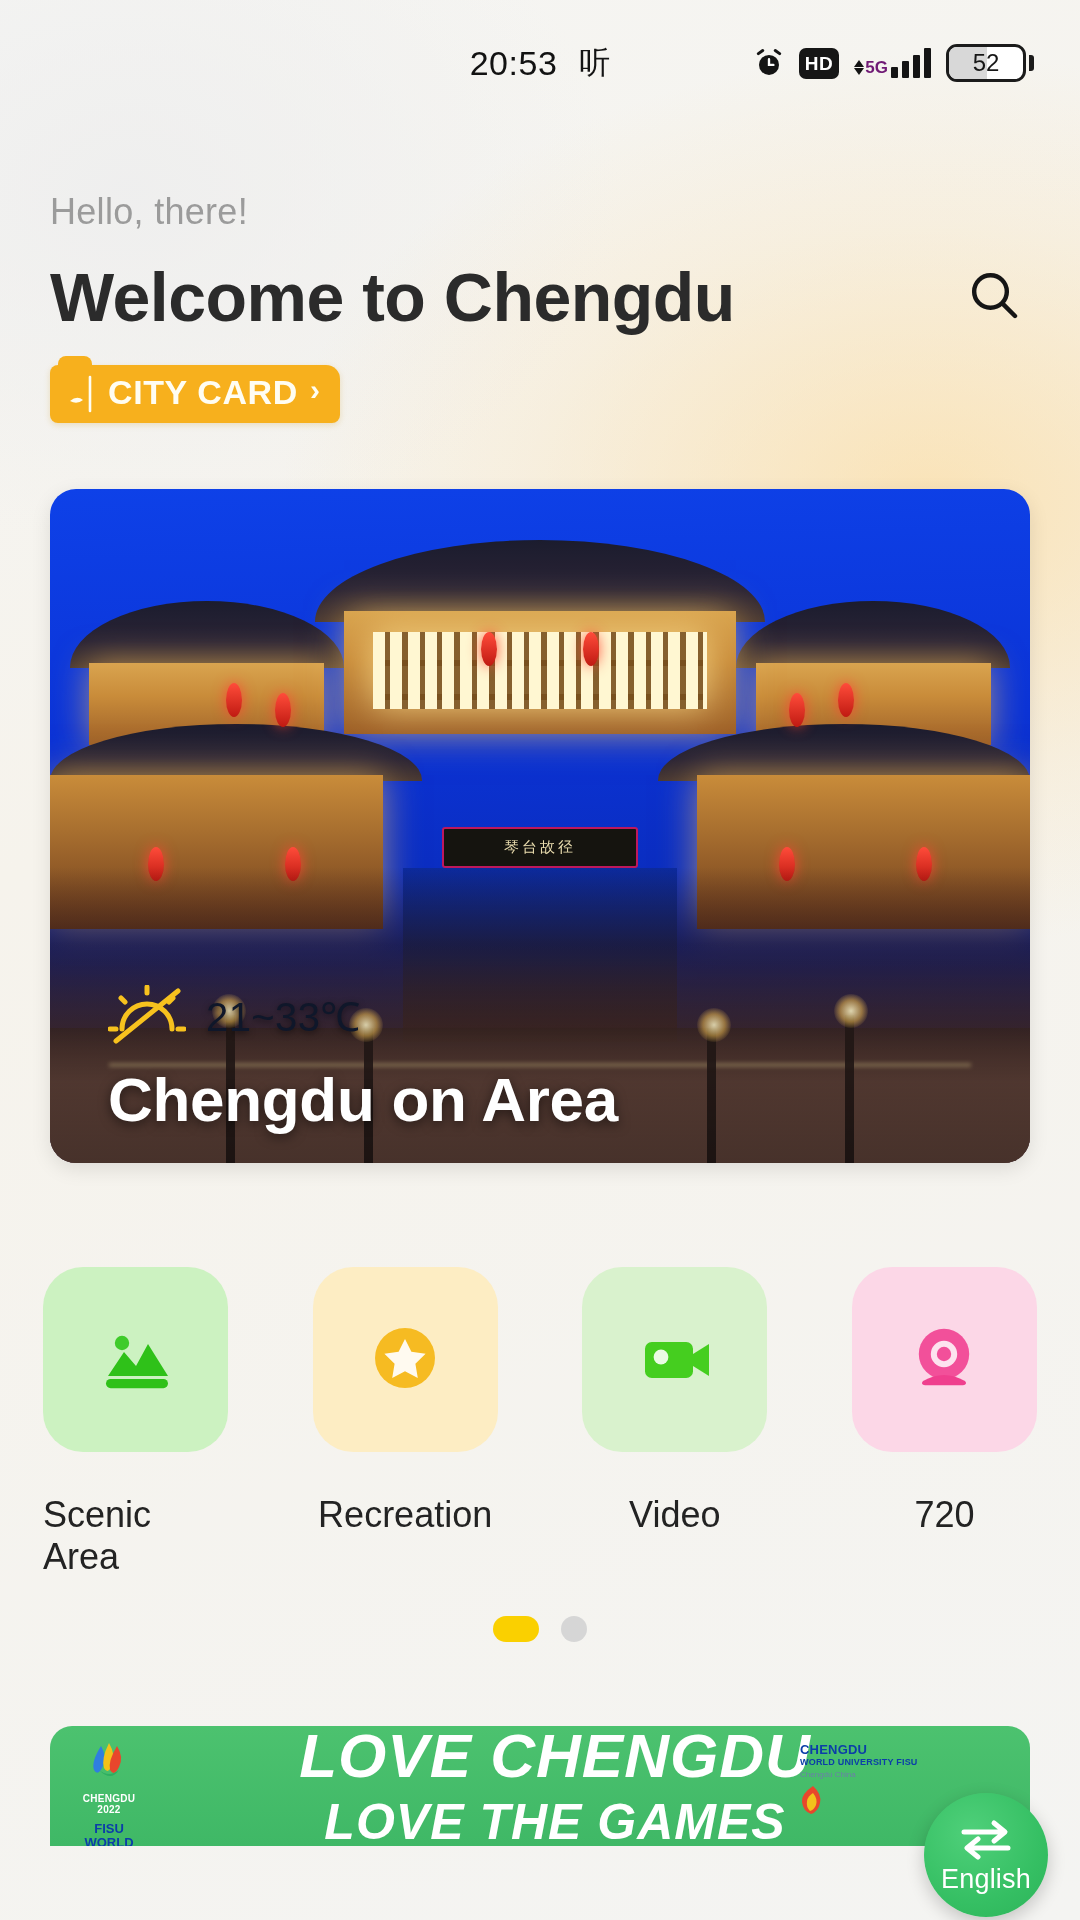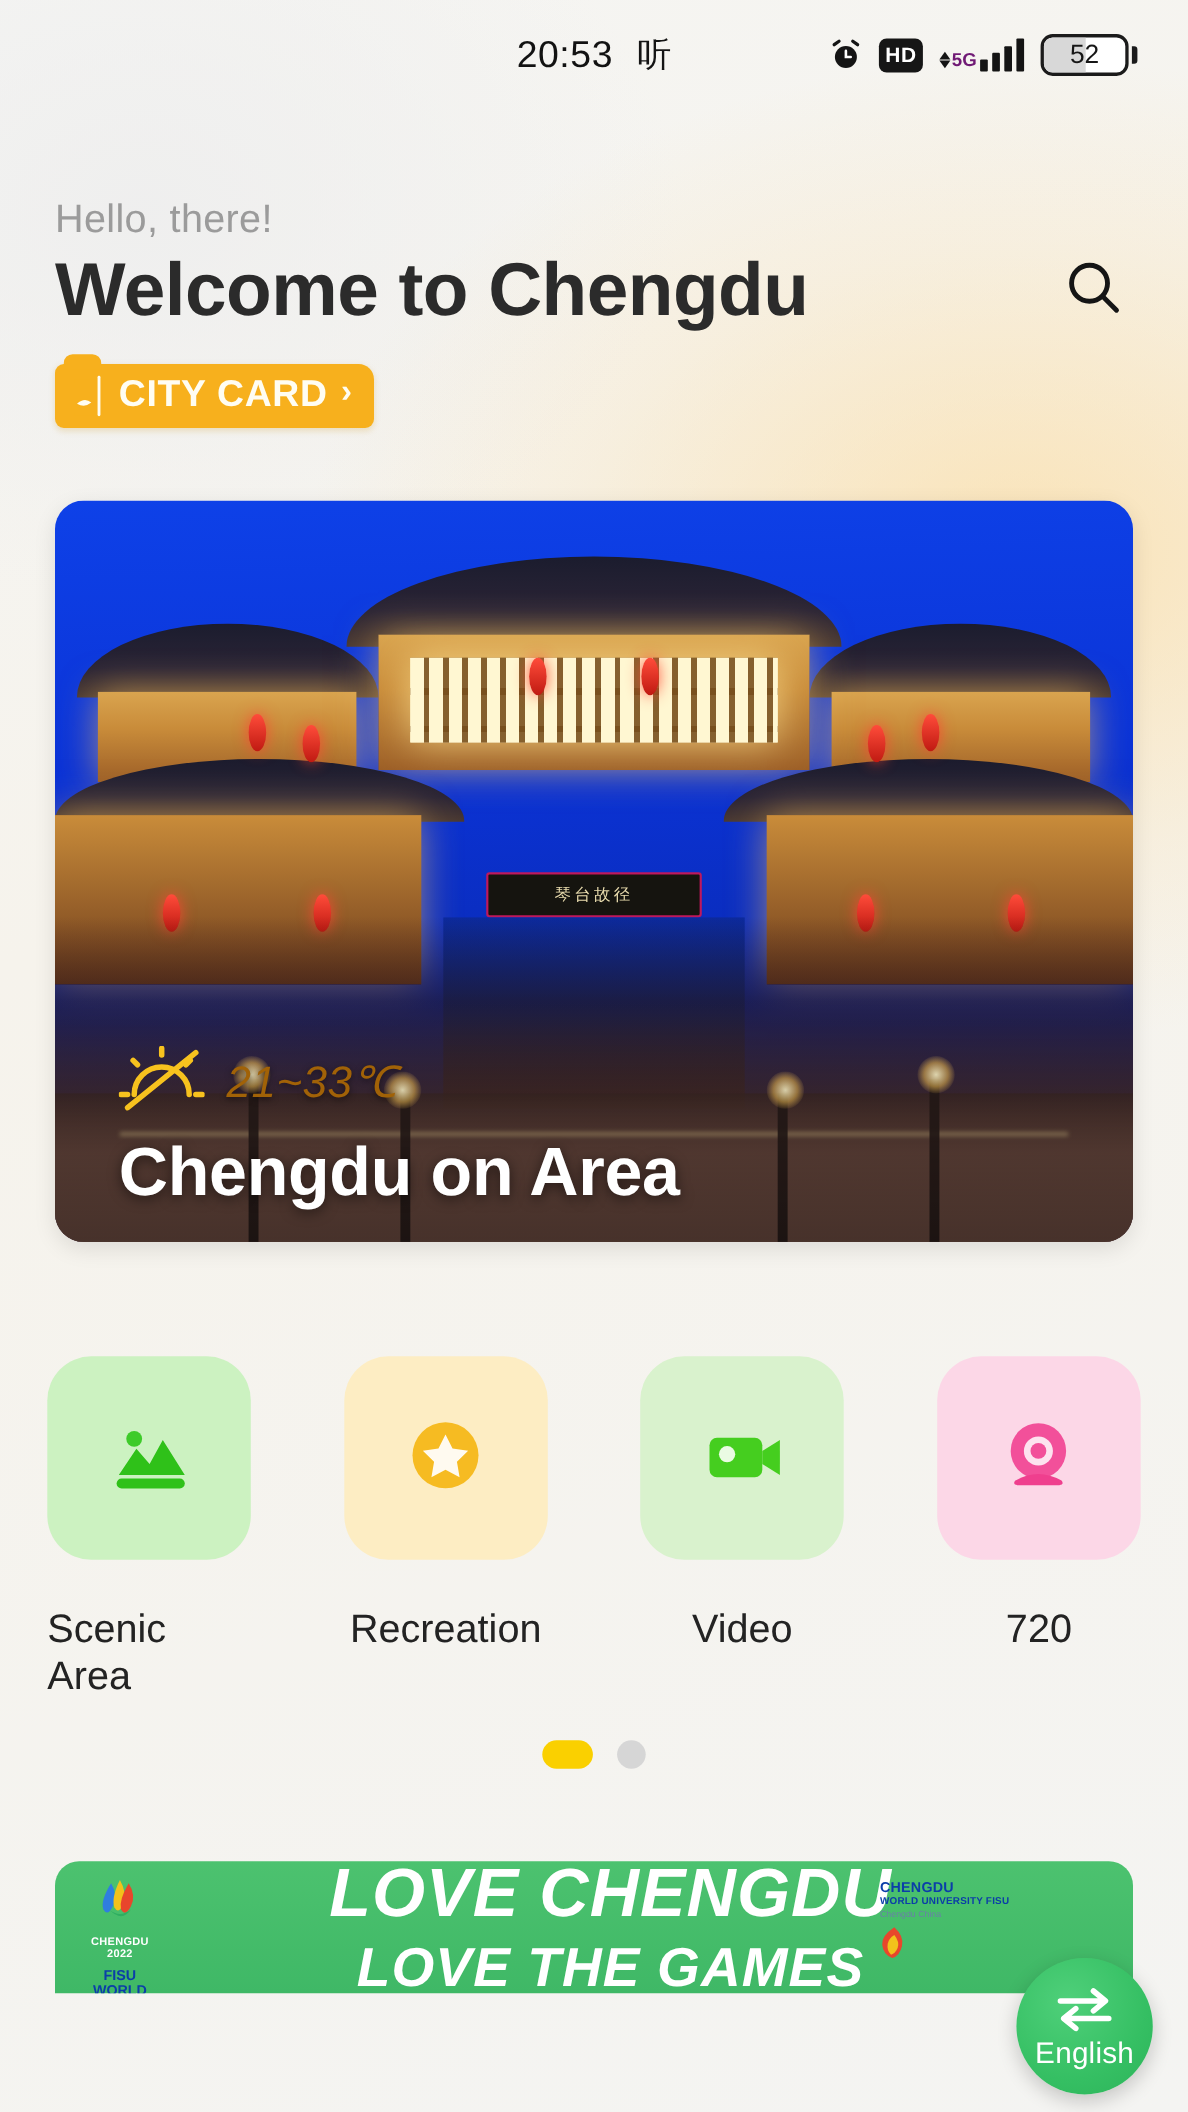--- a/index.html
+++ b/index.html
@@ -20,20 +20,21 @@
     z-index:0;
   }
   .page { position:relative; z-index:1; width:1080px; height:1920px; }
 
   
   .statusbar {
     height:100px;
     display:flex; align-items:center;
     padding:12px 46px;
     position:relative;
+    margin-top:13px;
   }
   .sb-left {
     position:absolute; left:0; right:0;
     display:flex; justify-content:center; align-items:center; gap:22px;
   }
   .sb-time { font-size:34px; font-weight:500; color:#121212; letter-spacing:0.5px; }
   .sb-cn { font-size:31px; color:#141414; font-family:"DejaVu Sans", sans-serif; }
   .sb-right {
     margin-left:auto; display:flex; align-items:center; gap:15px;
     position:relative; z-index:2;
@@ -62,21 +63,21 @@
     position:relative; display:flex; align-items:center; justify-content:center;
     background:#fff; overflow:hidden;
   }
   .batt-fill { position:absolute; left:0; top:0; bottom:0; width:52%; background:#d8d8d8; }
   .batt-num { position:relative; font-size:24px; font-weight:500; color:#161616; }
   .batt-cap { width:5px; height:16px; background:#1b1b1b; border-radius:0 3px 3px 0; margin-left:3px; }
 
   
   .header { padding:78px 50px 0 50px; position:relative; }
   .greeting { font-size:36px; color:#9b9b9b; letter-spacing:0.3px; }
-  .title-row { display:flex; align-items:flex-start; justify-content:space-between; margin-top:7px; }
+  .title-row { display:flex; align-items:flex-start; justify-content:space-between; margin-top:28px; }
   .page-title { font-size:68px; font-weight:700; color:#2b2b2b; letter-spacing:-0.5px; line-height:1.06; }
   .search-btn { width:72px;height:72px; display:flex;align-items:center;justify-content:center; flex:0 0 auto; }
 
   
   .citycard {
     display:inline-flex; align-items:flex-start; gap:10px;
     background:#f7b01d; border-radius:8px 14px 8px 8px;
     padding:10px 20px 10px 14px; margin-top:32px;
     box-shadow:0 2px 6px rgba(200,140,10,0.22);
     position:relative;
@@ -143,22 +144,22 @@
     background:radial-gradient(circle,#fff4c8 0%, rgba(255,200,90,0.6) 45%, rgba(255,180,60,0) 75%); }
   .road { position:absolute; left:0;right:0;bottom:0;height:20%;
     background:linear-gradient(180deg, rgba(60,40,36,0.7) 0%, #6b4a40 40%, #7a5549 100%); }
   .road::after{ content:""; position:absolute; left:6%; right:6%; top:26%; height:4px;
     background:rgba(240,215,150,0.45); filter:blur(2px); }
   .hero-scrim { position:absolute; left:0;right:0;bottom:0;height:34%;
     background:linear-gradient(180deg, rgba(0,0,0,0) 0%, rgba(0,0,0,0.22) 55%, rgba(0,0,0,0.42) 100%); }
 
   .weather-row { position:absolute; left:58px; bottom:118px; display:flex; align-items:center; gap:20px; }
   .ico-sun { width:78px;height:60px; display:block; }
-  .temp { color:#a16207; font-size:40px; font-weight:400; letter-spacing:0.4px;
-          text-shadow:0 2px 6px rgba(0,0,0,0.5);font-style:italic; }
+  .temp { color:#0f172a; font-size:40px; font-weight:400; letter-spacing:0.4px;
+          text-shadow:0 2px 6px rgba(0,0,0,0.5); }
   .hero-title { position:absolute; left:58px; bottom:28px; color:#fff;
     font-size:62px; font-weight:700; letter-spacing:-0.3px;
     text-shadow:0 3px 12px rgba(0,0,0,0.55); }
 
   
   .tiles { display:flex; justify-content:space-between; padding:0 43px; margin-top:104px; }
   .tile { width:185px; display:flex; flex-direction:column; align-items:center; }
   .tile-box { width:185px;height:185px;border-radius:40px;
     display:flex;align-items:center;justify-content:center; }
   .tile-label { margin-top:42px; font-size:36px; color:#232323; }

